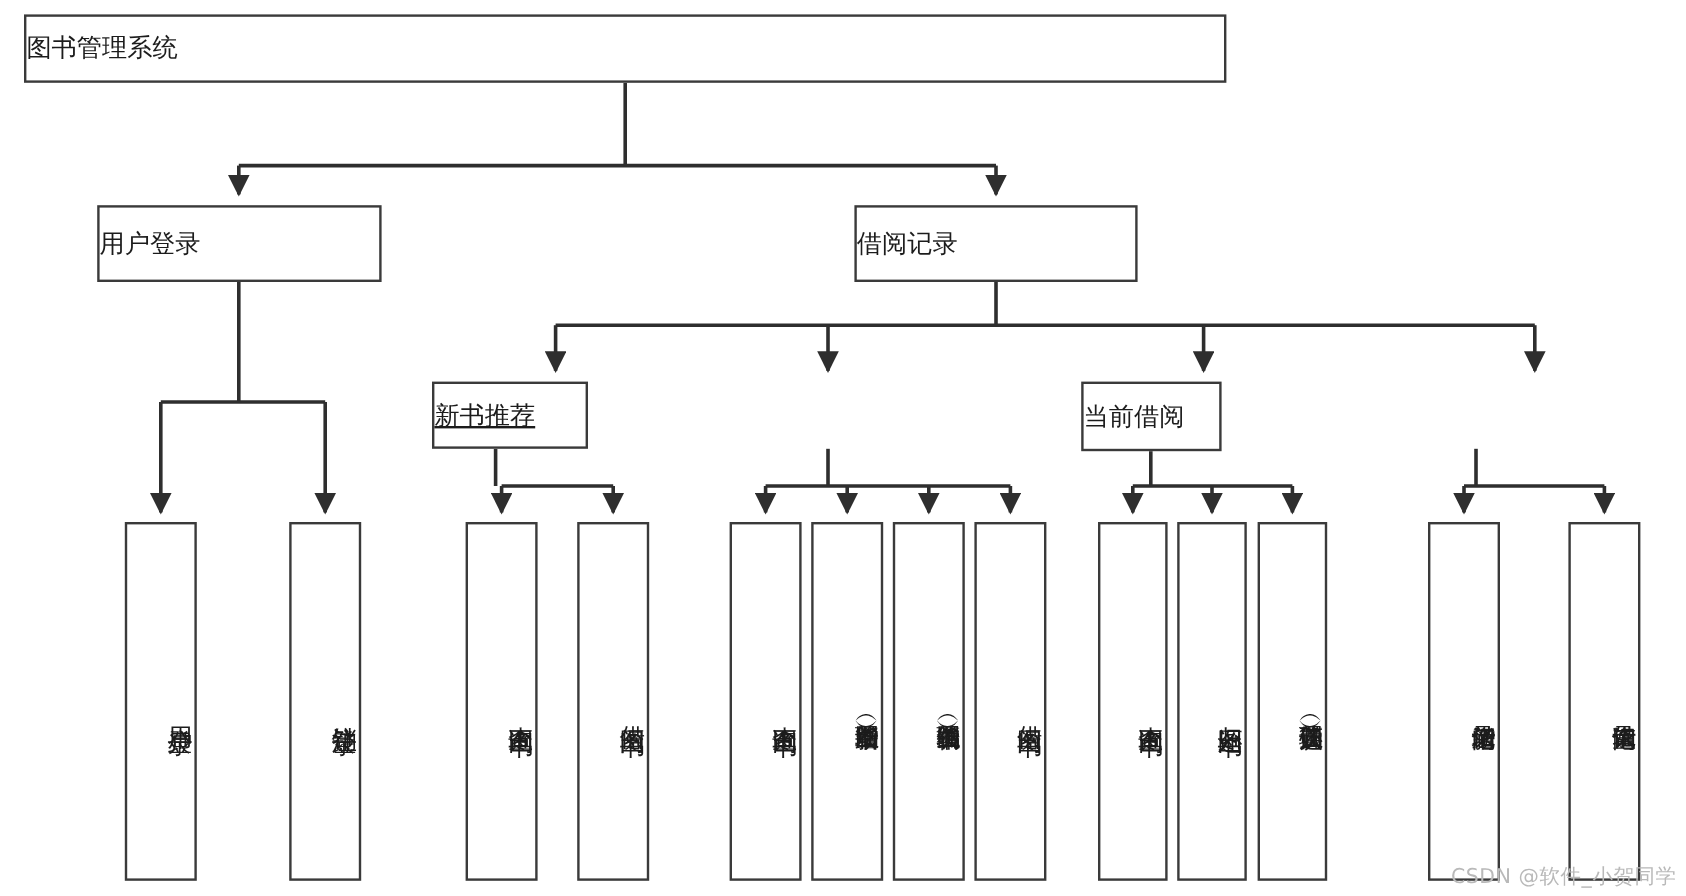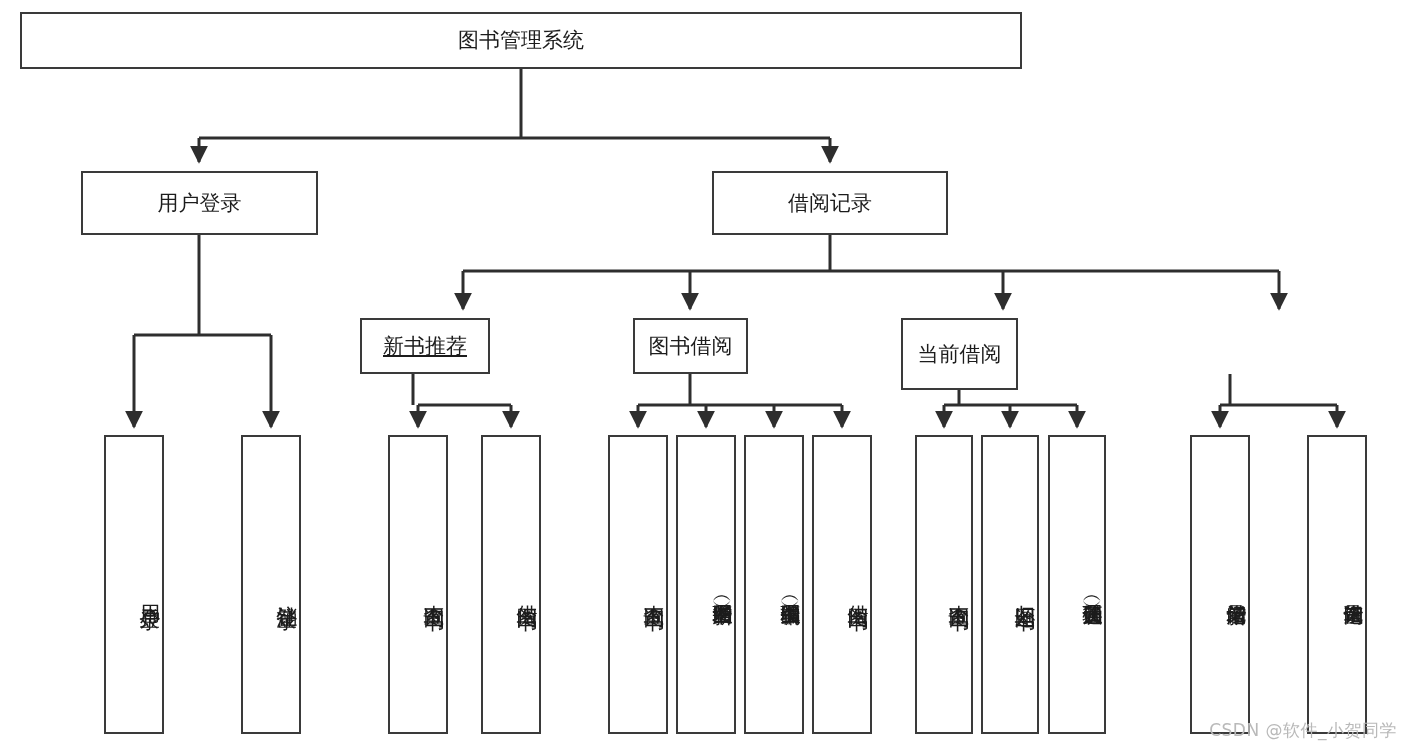--- a/index.html
+++ b/index.html
@@ -19,21 +19,21 @@
     width:1405px;height:747px;
     pointer-events:none;
   }
   .node{
     position:absolute;
     box-sizing:border-box;
     background:#ffffff;
     border:2.5px solid #3a3a3a;
     display:flex;
     align-items:center;
-    justify-content:center;
+    justify-content:flex-start;
     color:#1c1c1c;
     line-height:1.18;
     text-align:center;
     z-index:2;
   }
   .node.h{               
     writing-mode:horizontal-tb;
     font-size:21px;
   }
   .node.root{
@@ -125,24 +125,21 @@
   <div class="node h" style="left:81px;top:171px;width:237px;height:64px;">
     <span>用户登录</span>
   </div>
   <div class="node h" style="left:712px;top:171px;width:236px;height:64px;">
     <span>借阅记录</span>
   </div>
 
   <div class="node h" style="left:360px;top:318px;width:130px;height:56px;text-decoration:underline;">
     <span>新书推荐</span>
   </div>
-  <div class="node h" style="left:633px;top:318px;width:115px;height:56px;">
-    <span>图书借阅</span>
-  </div>
-  <div class="node h" style="left:901px;top:318px;width:117px;height:72px;">
+  <div class="node h" style="left:901px;top:318px;width:117px;height:58px;">
     <span>当前借阅</span>
   </div>
 
   <div class="node v" style="left:104px;top:435px;width:60px;height:299px;">
     <span>用户登录</span>
   </div>
   <div class="node v" style="left:241px;top:435px;width:60px;height:299px;">
     <span>注销登录</span>
   </div>
 

